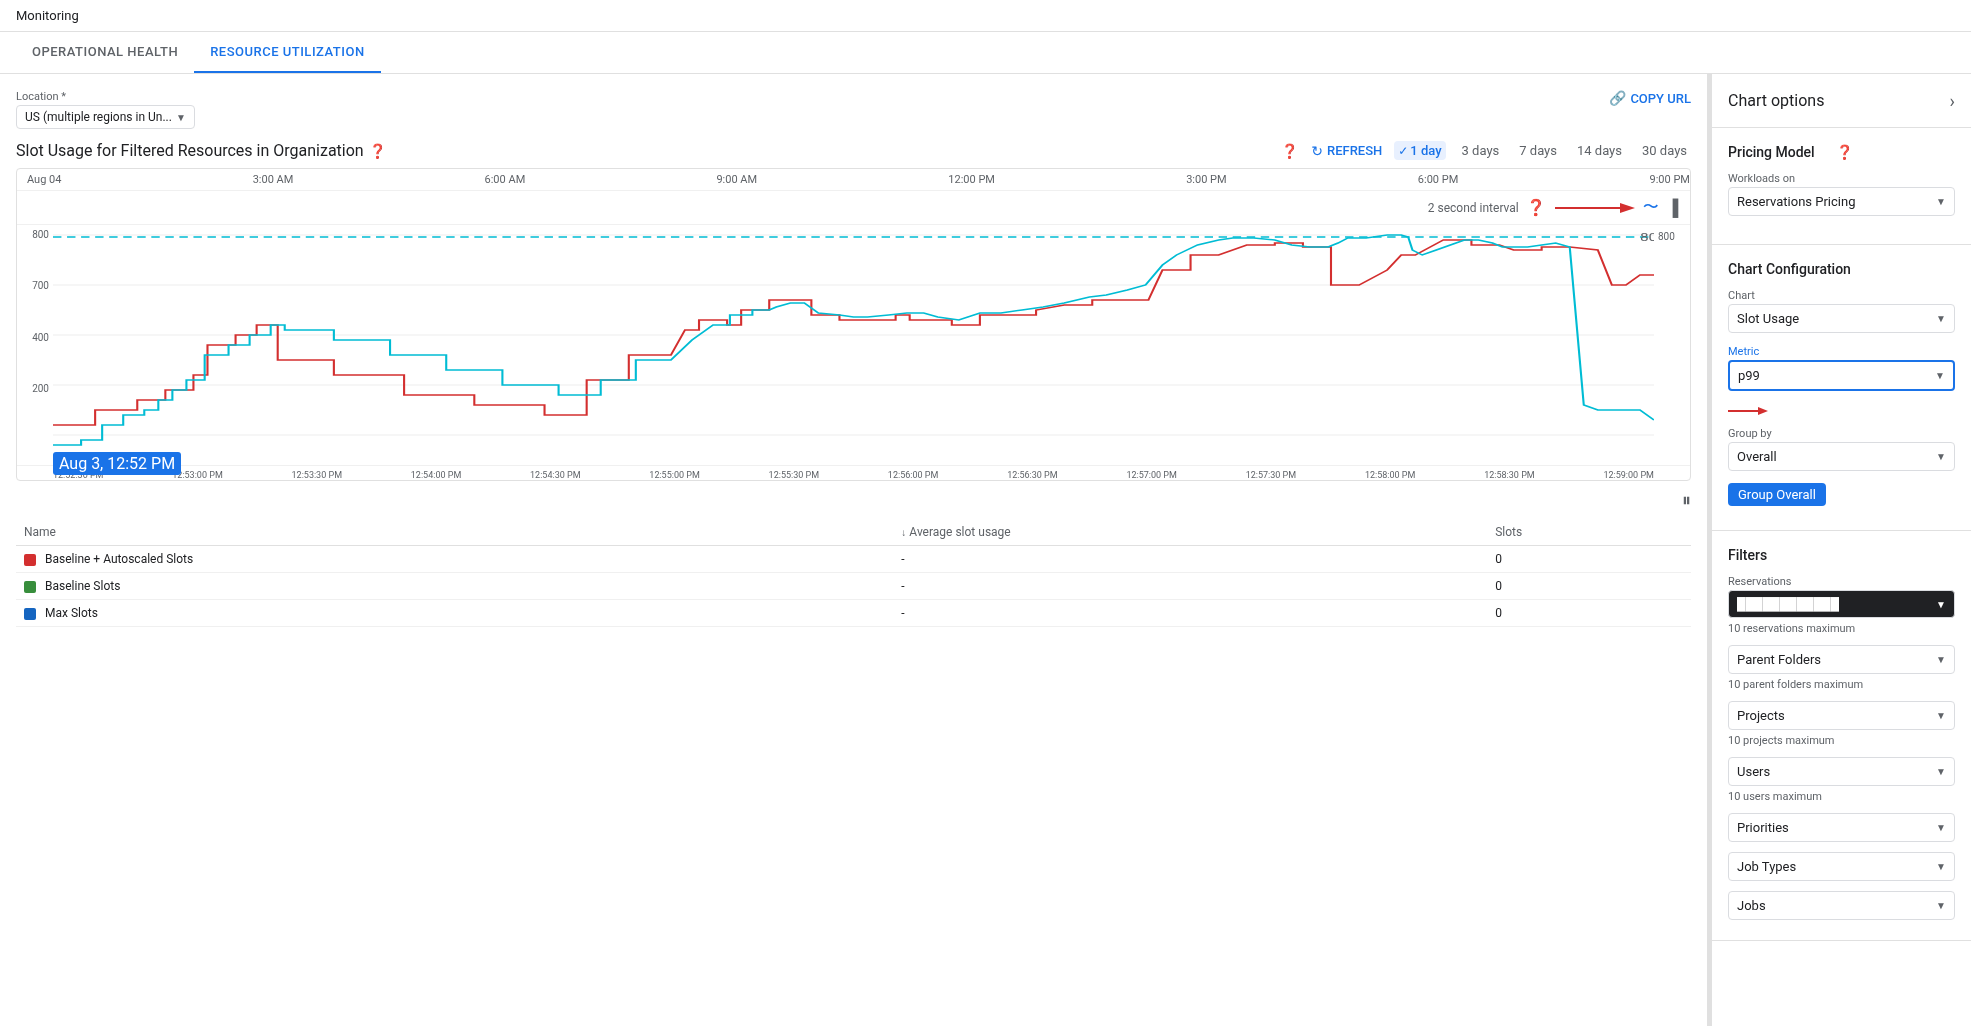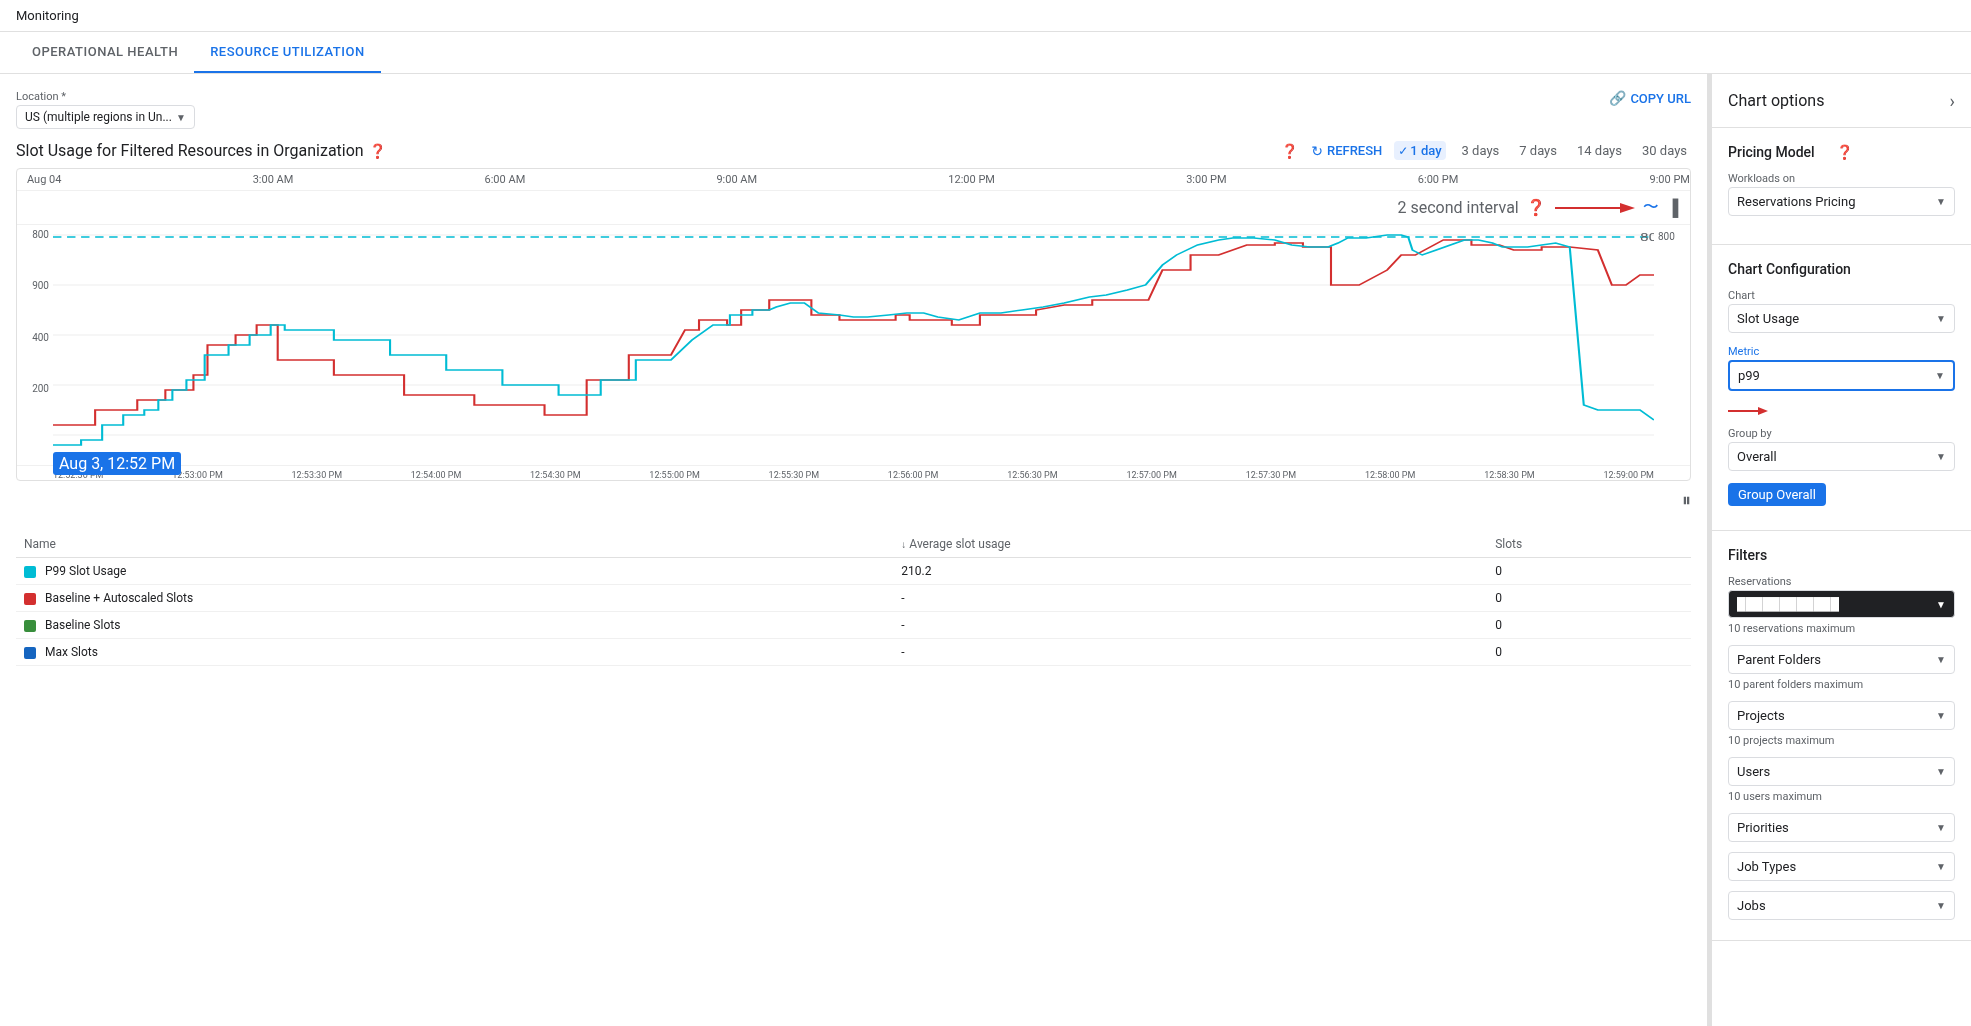--- a/index.html
+++ b/index.html
@@ -31,30 +31,30 @@
     .chart-controls { display: flex; align-items: center; gap: 12px; }
     .refresh-btn { display: flex; align-items: center; gap: 4px; font-size: 13px; color: #1a73e8; cursor: pointer; font-weight: 500; }
     .day-btn { font-size: 13px; color: #5f6368; cursor: pointer; padding: 2px 4px; }
     .day-btn.active { color: #1a73e8; font-weight: 500; background: #e8f0fe; border-radius: 4px; display: flex; align-items: center; gap: 2px; }
     .help-icon { color: #5f6368; font-size: 14px; cursor: pointer; }
     .copy-url { display: flex; align-items: center; gap: 4px; font-size: 13px; color: #1a73e8; cursor: pointer; font-weight: 500; }
 
     
     .chart-container { position: relative; border: 1px solid #e0e0e0; border-radius: 4px; background: #fff; margin-bottom: 8px; }
     .chart-top-bar { display: flex; justify-content: flex-end; align-items: center; padding: 6px 12px; gap: 8px; border-bottom: 1px solid #f0f0f0; }
-    .interval-label { font-size: 16px; color: #5f6368; }
+    .interval-label { font-size: 12px; color: #5f6368; }
     .chart-icon-btn { cursor: pointer; color: #5f6368; font-size: 16px; }
     .chart-icon-btn.active { color: #1a73e8; }
     .date-badge { background: #1a73e8; color: #fff; font-size: 16px; padding: 2px 6px; border-radius: 3px; display: inline-block; margin-bottom: 4px; }
 
     
     .x-axis-top { display: flex; justify-content: space-between; padding: 4px 0 4px 10px; font-size: 11px; color: #5f6368; border-bottom: 1px solid #f0f0f0; }
 
     
-    .legend-table { width: 100%; border-collapse: collapse; margin-top: 20px; }
+    .legend-table { width: 100%; border-collapse: collapse; margin-top: 8px; }
     .legend-table th { text-align: left; padding: 6px 8px; font-size: 12px; color: #5f6368; border-bottom: 1px solid #e0e0e0; font-weight: 400; }
     .legend-table td { padding: 6px 8px; font-size: 12px; border-bottom: 1px solid #f0f0f0; }
     .legend-color { width: 12px; height: 12px; display: inline-block; border-radius: 2px; margin-right: 6px; vertical-align: middle; }
     .sort-icon { color: #5f6368; font-size: 10px; }
 
     
     .rp-section { padding: 16px; border-bottom: 1px solid #e0e0e0; }
     .rp-section-title { font-size: 14px; font-weight: 500; margin-bottom: 12px; display: flex; align-items: center; gap: 22px; }
     .rp-label { font-size: 11px; color: #5f6368; margin-bottom: 2px; }
     .rp-dropdown { width: 100%; border: 1px solid #dadce0; border-radius: 4px; padding: 6px 8px; font-size: 13px; display: flex; justify-content: space-between; align-items: center; cursor: pointer; margin-bottom: 12px; background: #fff; }
@@ -147,21 +147,21 @@
           <polygon points="65,5 80,10 65,15" fill="#d32f2f"></polygon>
         </svg>
         <span class="chart-icon-btn active">〜</span>
         <span class="chart-icon-btn">▐</span>
       </div>
 
       <div style="display:flex; position:relative; height:240px;">
 
         <div style="width:36px; display:flex; flex-direction:column; justify-content:space-between; padding:4px 4px 20px 0; align-items:flex-end; font-size:10px; color:#5f6368;">
           <span>800</span>
-          <span>900</span>
+          <span>700</span>
           <span>400</span>
           <span>200</span>
           <span style="visibility:hidden;">0</span>
         </div>
 
         <svg style="flex:1; height:100%;" viewBox="0 0 1140 240" preserveAspectRatio="none">
 
           <line x1="0" y1="10" x2="1140" y2="10" stroke="#e0e0e0" stroke-width="0.5"></line>
           <line x1="0" y1="60" x2="1140" y2="60" stroke="#e0e0e0" stroke-width="0.5"></line>
           <line x1="0" y1="110" x2="1140" y2="110" stroke="#e0e0e0" stroke-width="0.5"></line>
@@ -258,28 +258,20 @@
           <th>
             <span class="sort-icon">↓</span>
             <span>Average slot usage</span>
           </th>
           <th>
             <span>Slots</span>
           </th>
         </tr>
       </thead>
       <tbody>
-        <tr>
-          <td>
-            <span class="legend-color" style="background:#00bcd4;"></span>
-            <span>P99 Slot Usage</span>
-          </td>
-          <td>210.2</td>
-          <td>0</td>
-        </tr>
         <tr>
           <td>
             <span class="legend-color" style="background:#d32f2f;"></span>
             <span>Baseline + Autoscaled Slots</span>
           </td>
           <td>-</td>
           <td>0</td>
         </tr>
         <tr>
           <td>

